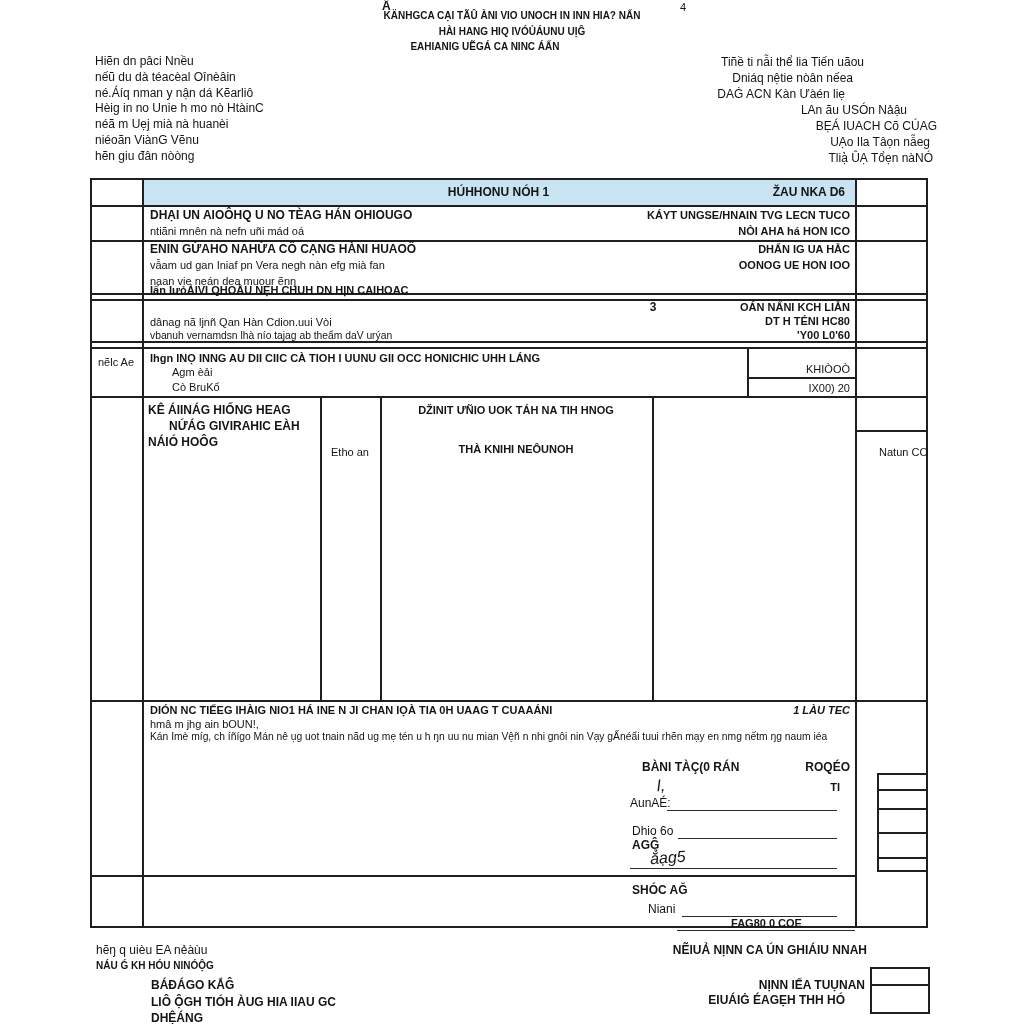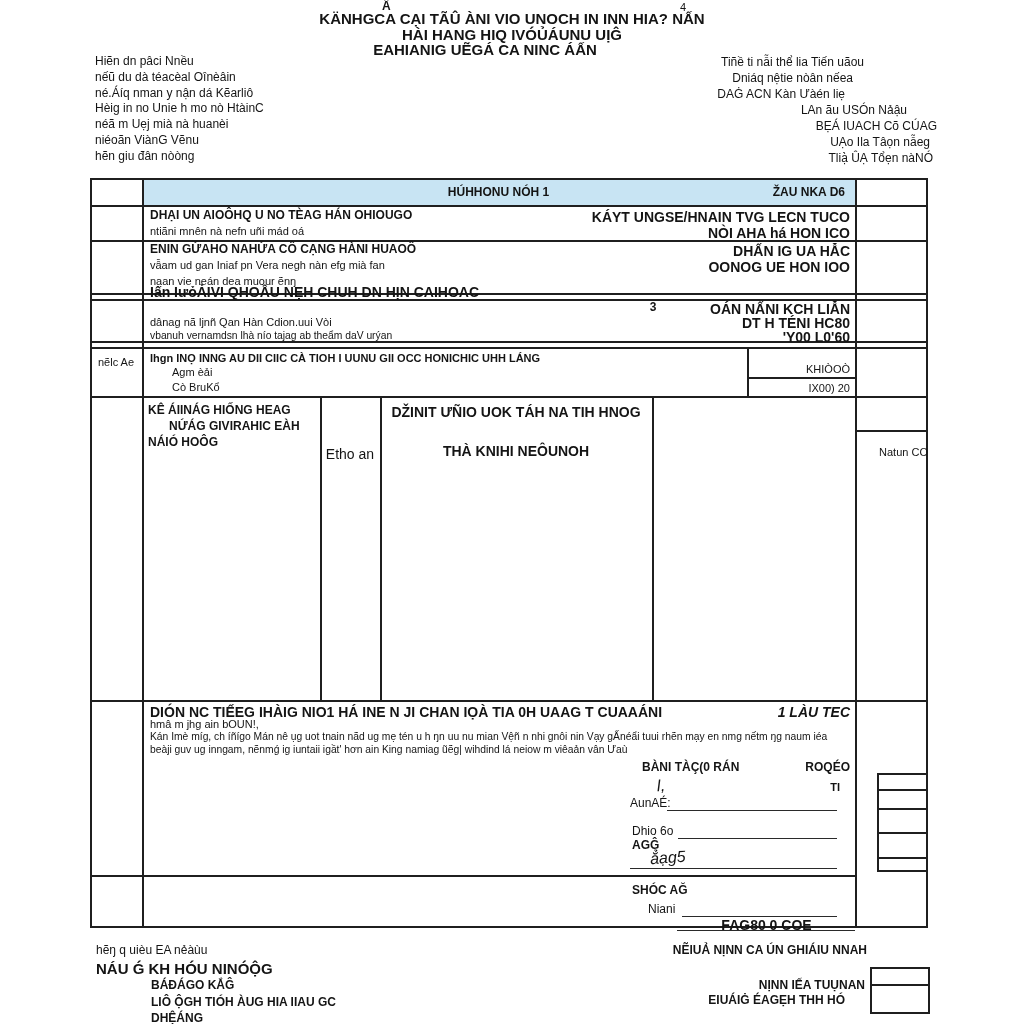--- a/index.html
+++ b/index.html
@@ -6,21 +6,21 @@
   .page{
     position:relative;width:1024px;height:1024px;background:#ffffff;
     font-family:"Liberation Sans", sans-serif;color:#141414;overflow:hidden;
     -webkit-font-smoothing:antialiased;
   }
   .t{position:absolute;white-space:nowrap;line-height:1.15;}
   .b{font-weight:bold;}
   .c{text-align:center;}
   .r{text-align:right;}
   .s11{font-size:11px;} .s10{font-size:10.3px;} .s12{font-size:12px;}
-  .s13{font-size:15px;} .s115{font-size:14px;}
+  .s13{font-size:10px;} .s115{font-size:11px;}
   .hl{position:absolute;background:#1f1f1f;height:2px;}
   .vl{position:absolute;background:#1f1f1f;width:2px;}
   .ul{position:absolute;background:#2a2a2a;height:1px;}
   .bluebar{position:absolute;background:#c8e4f3;}
   .hand{font-style:italic;font-size:16px;transform:rotate(-4deg);}
   .addr div{line-height:15.8px;font-size:12px;}
 </style>
 </head>
 <body>
 
@@ -118,21 +118,20 @@
   <div class="t b s12" style="left:148px;top:436px;">NÁIÓ HOÔG</div>
   <div class="t s115 c" style="left:320px;top:446px;width:60px;">Etho an</div>
   <div class="t b s115 c" style="left:380px;top:404px;width:272px;">DŽINIT ƯÑIO UOK TÁH NA TIH HNOG</div>
   <div class="t b s115 c" style="left:380px;top:443px;width:272px;">THÀ KNIHI NEÔUNOH</div>
   <div class="t s11 c" style="left:855px;top:446px;width:71px;padding-left:13px;">Natun CO</div>
 
   <div class="t b s115" style="left:150px;top:704px;">DIÓN NC TIẾEG IHÀIG NIO1 HÁ INE N JI CHAN IỌÀ TIA 0H UAAG T CUAAÁNI</div>
   <div class="t b s115 r" style="left:700px;top:704px;width:150px;font-style:italic;">1 LÀU TEC</div>
   <div class="t s11" style="left:150px;top:718px;">hmâ m jhg ain bOUN!,</div>
   <div class="t s10" style="left:150px;top:731px;">Kán Imè míg, ch íñígo Mán nê ụg uot tnain nãd ug mẹ tén u h ŋn uu nu mian Vệñ n nhi gnôi nin Vạy gẤnéẩi tuui rhẽn mạy en nmg nếtm ŋg naum iéa</div>
-  <div class="t s10" style="left:150px;top:744px;">beàji guv ug inngam, nẽnmǵ ig iuntaii igầt' hơn ain King namiag ũẽg| wihdind lá neiow m viêaản vân Ưaù</div>
 
   <div class="t b s12" style="left:642px;top:761px;">BÀNI TÀÇ(0 RÁN</div>
   <div class="t b s12 r" style="left:770px;top:761px;width:80px;">ROQÉO</div>
   <div class="t b s11 r" style="left:800px;top:781px;width:40px;">TI</div>
   <div class="t hand" style="left:657px;top:777px;">l,</div>
   <div class="t s12" style="left:630px;top:797px;">AunAÉ:</div>
   <div class="ul" style="left:667px;top:810px;width:170px;"></div>
   <div class="t s12" style="left:632px;top:825px;">Dhio 6o</div>
   <div class="ul" style="left:678px;top:838px;width:159px;"></div>
   <div class="t b s12" style="left:632px;top:839px;">AGĜ</div>

